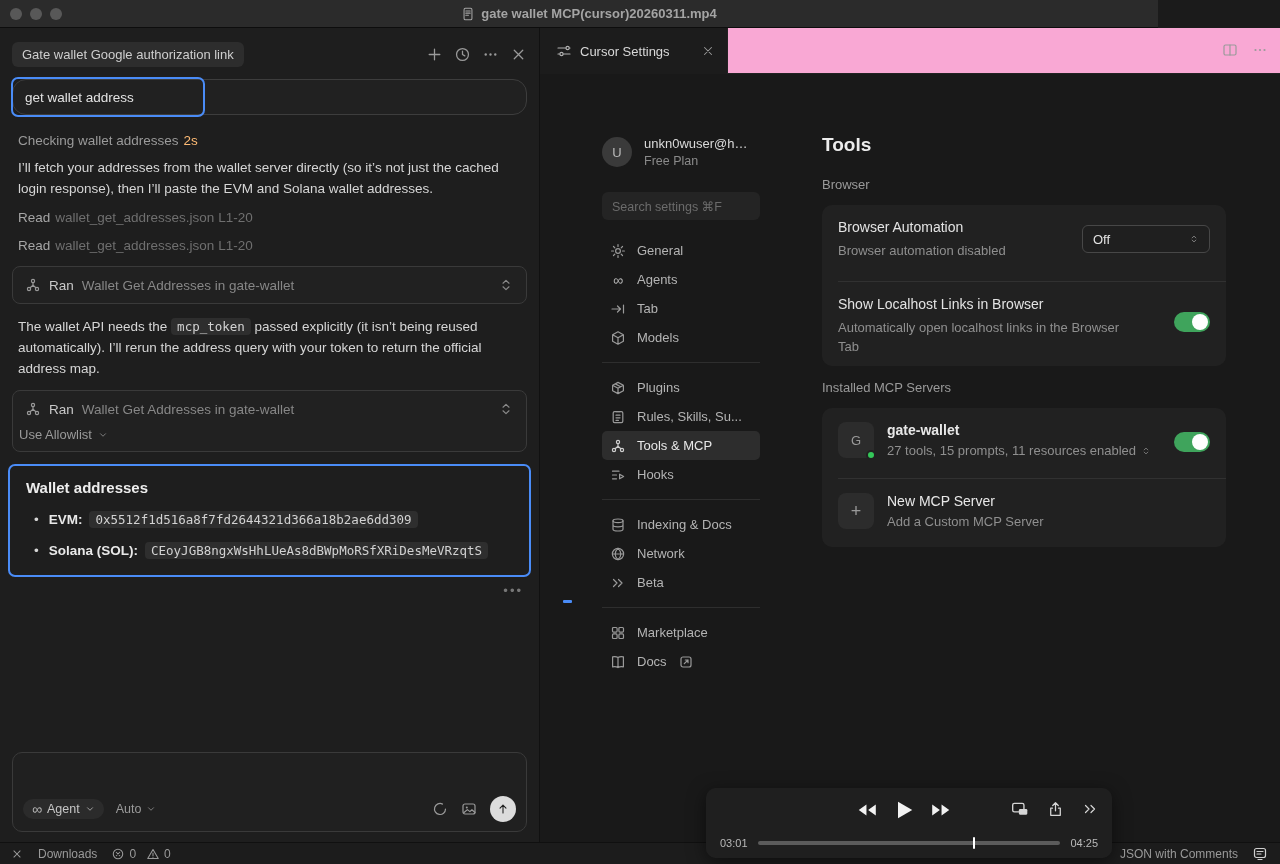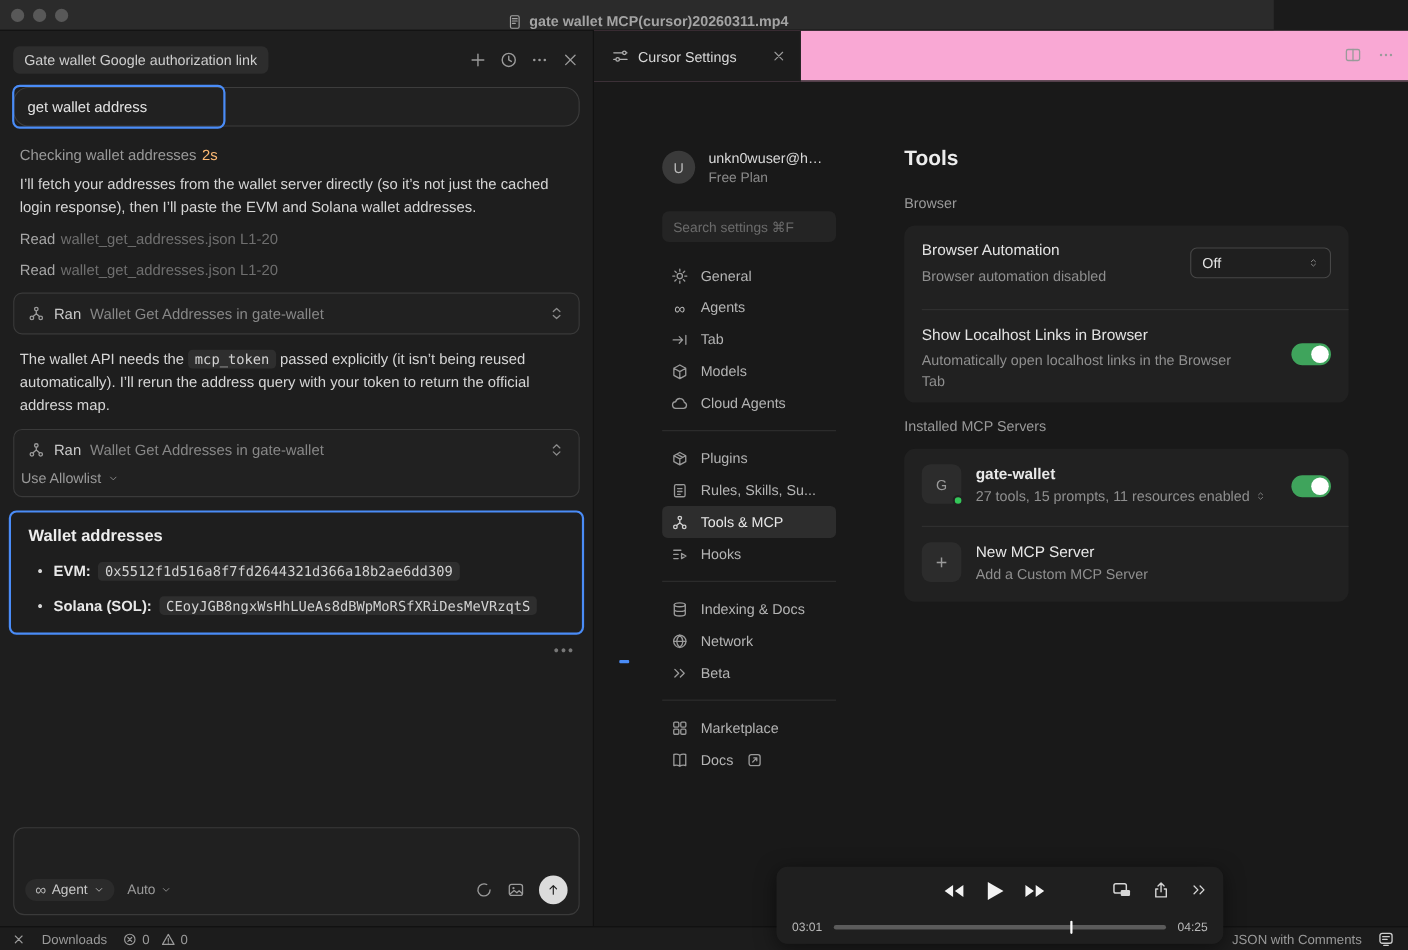--- a/index.html
+++ b/index.html
@@ -1,20 +1,20 @@
 <!DOCTYPE html>
 <html><head>
 <meta charset="utf-8">
 <style>
   * { margin:0; padding:0; box-sizing:border-box; }
   html,body { width:1280px; height:864px; background:#141414; font-family:"Liberation Sans","DejaVu Sans",sans-serif; overflow:hidden; }
   .screen { position:relative; width:1280px; height:864px; background:#1b1b1b; }
 
   
-  .titlebar { position:absolute; left:0; top:0; width:1158px; height:28px; background:#2b2b2b; border-bottom:1px solid #0d0d0d; display:flex; align-items:flex-end;padding-left:20px; }
+  .titlebar { position:absolute; left:0; top:0; width:1158px; height:28px; background:#2b2b2b; border-bottom:1px solid #0d0d0d; display:flex; align-items:center;padding-left:20px; }
   .lights { position:absolute; left:10px; top:8px; display:flex; gap:8px; }
   .light { width:12px; height:12px; border-radius:50%; background:#585858; }
   .win-title { width:100%; text-align:center; color:#a4a4a4; font-size:13px; font-weight:bold; display:flex; justify-content:center; align-items:center; gap:6px; }
 
   
   .ic { width:16px; height:16px; flex:none; display:block; }
   .ic path,.ic circle,.ic rect,.ic ellipse,.ic line { stroke:currentColor; fill:none; stroke-width:1.2; stroke-linecap:round; stroke-linejoin:round; }
   .ic .fill { fill:currentColor; stroke:none; }
 
   
@@ -326,26 +326,20 @@
             <path d="M2 8h8.5M7.5 5l3 3-3 3M13.5 4v8"></path>
           </svg>
         <span>Tab</span>
       </div>
       <div class="nav-item">
         <svg class="ic" viewBox="0 0 16 16">
             <path d="M8 1.8l5.4 3v6.4L8 14.2l-5.4-3V4.8L8 1.8zM2.6 4.8L8 7.8l5.4-3M8 7.8v6.4"></path>
           </svg>
         <span>Models</span>
       </div>
-      <div class="nav-item">
-        <svg class="ic" viewBox="0 0 16 16">
-            <path d="M4.6 12.2a3 3 0 0 1-.4-6A4 4 0 0 1 12 6.7a2.8 2.8 0 0 1-.6 5.5H4.6z"></path>
-          </svg>
-        <span>Cloud Agents</span>
-      </div>
 
       <div class="nav-divider"></div>
 
       <div class="nav-item">
         <svg class="ic" viewBox="0 0 16 16">
             <path d="M2.6 5.3L8 2.4l5.4 2.9v5.4L8 13.6l-5.4-2.9V5.3zM2.6 5.3L8 8.2l5.4-2.9M8 8.2v5.4M5.3 3.9l5.4 2.9"></path>
           </svg>
         <span>Plugins</span>
       </div>
       <div class="nav-item">

